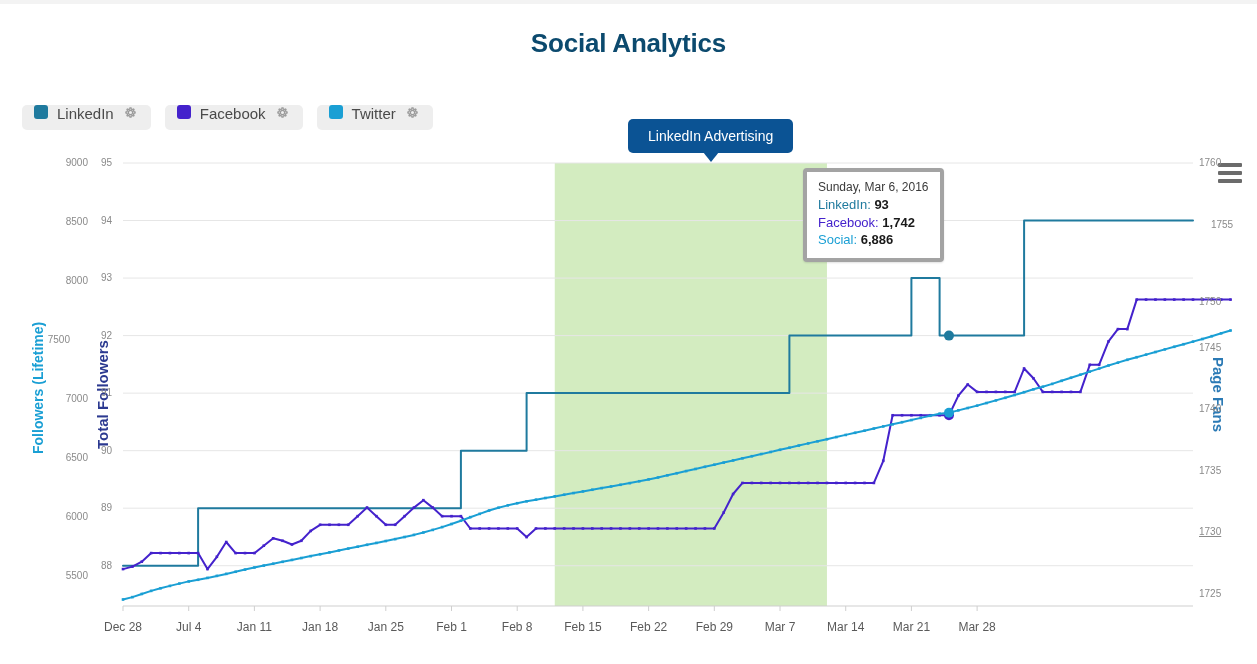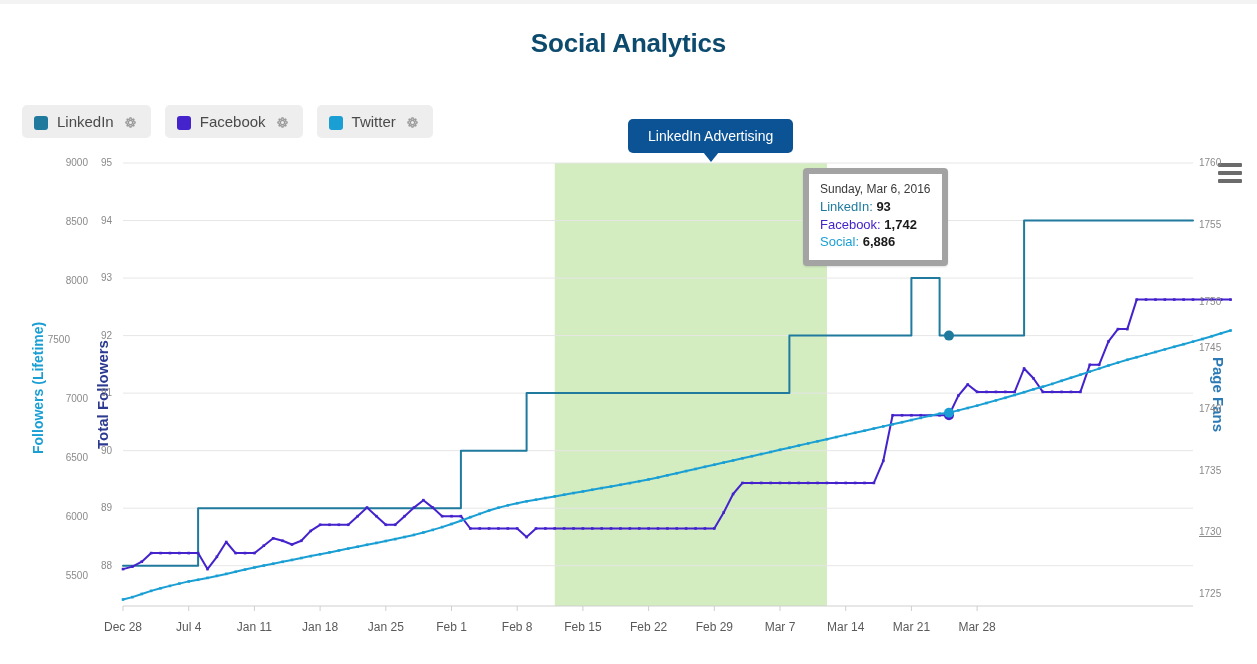--- a/index.html
+++ b/index.html
@@ -9,22 +9,22 @@
     overflow:hidden;position:relative;
   }
   .topline{position:absolute;left:0;top:0;width:100%;height:4px;background:#f3f3f3;}
   .chart-title{
     position:absolute;left:0;top:28px;width:100%;text-align:center;
     font-size:26px;font-weight:bold;color:#0c4a6e;letter-spacing:-0.2px;
   }
   
   .legend{position:absolute;left:22px;top:105px;display:flex;gap:14px;}
   .legend-item{
-    display:flex;align-items:flex-end;gap:9px;
-    background:#eeeeee;border-radius:5px;padding:8px 13px 8px 12px;
+    display:flex;align-items:flex-start;gap:9px;
+    background:#eeeeee;border-radius:5px;padding:0 13px 8px 12px;
     cursor:pointer;user-select:none;
   }
   .legend-swatch{width:14px;height:14px;border-radius:3px;display:block;}
   .legend-label{font-size:15px;color:#4a4a4a;}
   .gear{width:15px;height:15px;display:block;}
   
   .plot{position:absolute;left:0;top:0;width:1257px;height:664px;}
   .axis-title{
     position:absolute;font-weight:bold;white-space:nowrap;
     transform-origin:center center;
@@ -52,21 +52,21 @@
     font-size:14px;padding:9px 20px;border-radius:5px;white-space:nowrap;cursor:pointer;
   }
   .band-label:after{
     content:"";position:absolute;left:50%;margin-left:-8px;bottom:-9px;
     border-left:8px solid transparent;border-right:8px solid transparent;
     border-top:10px solid #0b5394;
   }
   
   .tooltip{
     position:absolute;left:803px;top:168px;background:#ffffff;
-    border:6px solid #a3a3a3;border-radius:4px;padding:7px 11px 9px 11px;
+    border:4px solid #a3a3a3;border-radius:4px;padding:7px 11px 9px 11px;
     font-size:12.5px;line-height:1.35;box-shadow:0 1px 2px rgba(0,0,0,.12);
   }
   .tt-date{color:#3a3a3a;font-size:12px;margin-bottom:1px;}
   .tt-row{font-size:13px;white-space:nowrap;}
   .tt-row b{color:#1a1a1a;}
   .tt-li{color:#1f7a9e;}
   .tt-fb{color:#4422cc;}
   .tt-tw{color:#1a9fd4;}
 </style>
 </head>
@@ -404,21 +404,21 @@
     <div class="ytick" style="top: 214.532px; left: 66px; width: 46px;">94</div>
     <div class="ytick" style="top: 157px; left: 66px; width: 46px;">95</div>
   </div>
 <div id="yticks-c">
     <div class="ytick r" style="top: 587.694px; left: 1199px; width: 46px;">1725</div>
     <div class="ytick r" style="top: 526.167px; left: 1199px; width: 46px; text-decoration: underline;">1730</div>
     <div class="ytick r" style="top: 464.639px; left: 1199px; width: 46px;">1735</div>
     <div class="ytick r" style="top: 403.111px; left: 1199px; width: 46px;">1740</div>
     <div class="ytick r" style="top: 341.583px; left: 1199px; width: 46px;">1745</div>
     <div class="ytick r" style="top: 280.056px; left: 1199px; width: 46px; margin-top: 16px;">1750</div>
-    <div class="ytick r" style="top: 218.528px; left: 1199px; width: 46px;">1755</div>
+    <div class="ytick r" style="top: 218.528px; left: 1199px; width: 46px; text-align: center;">1755</div>
     <div class="ytick r" style="top: 157px; left: 1199px; width: 46px;">1760</div>
   </div>
 <div id="xticks">
     <div class="xtick" style="left: 83px; top: 620px;">Dec 28</div>
     <div class="xtick" style="left: 148.702px; top: 620px;">Jul 4</div>
     <div class="xtick" style="left: 214.404px; top: 620px;">Jan 11</div>
     <div class="xtick" style="left: 280.105px; top: 620px;">Jan 18</div>
     <div class="xtick" style="left: 345.807px; top: 620px;">Jan 25</div>
     <div class="xtick" style="left: 411.509px; top: 620px;">Feb 1</div>
     <div class="xtick" style="left: 477.211px; top: 620px; text-align: center;">Feb 8</div>

